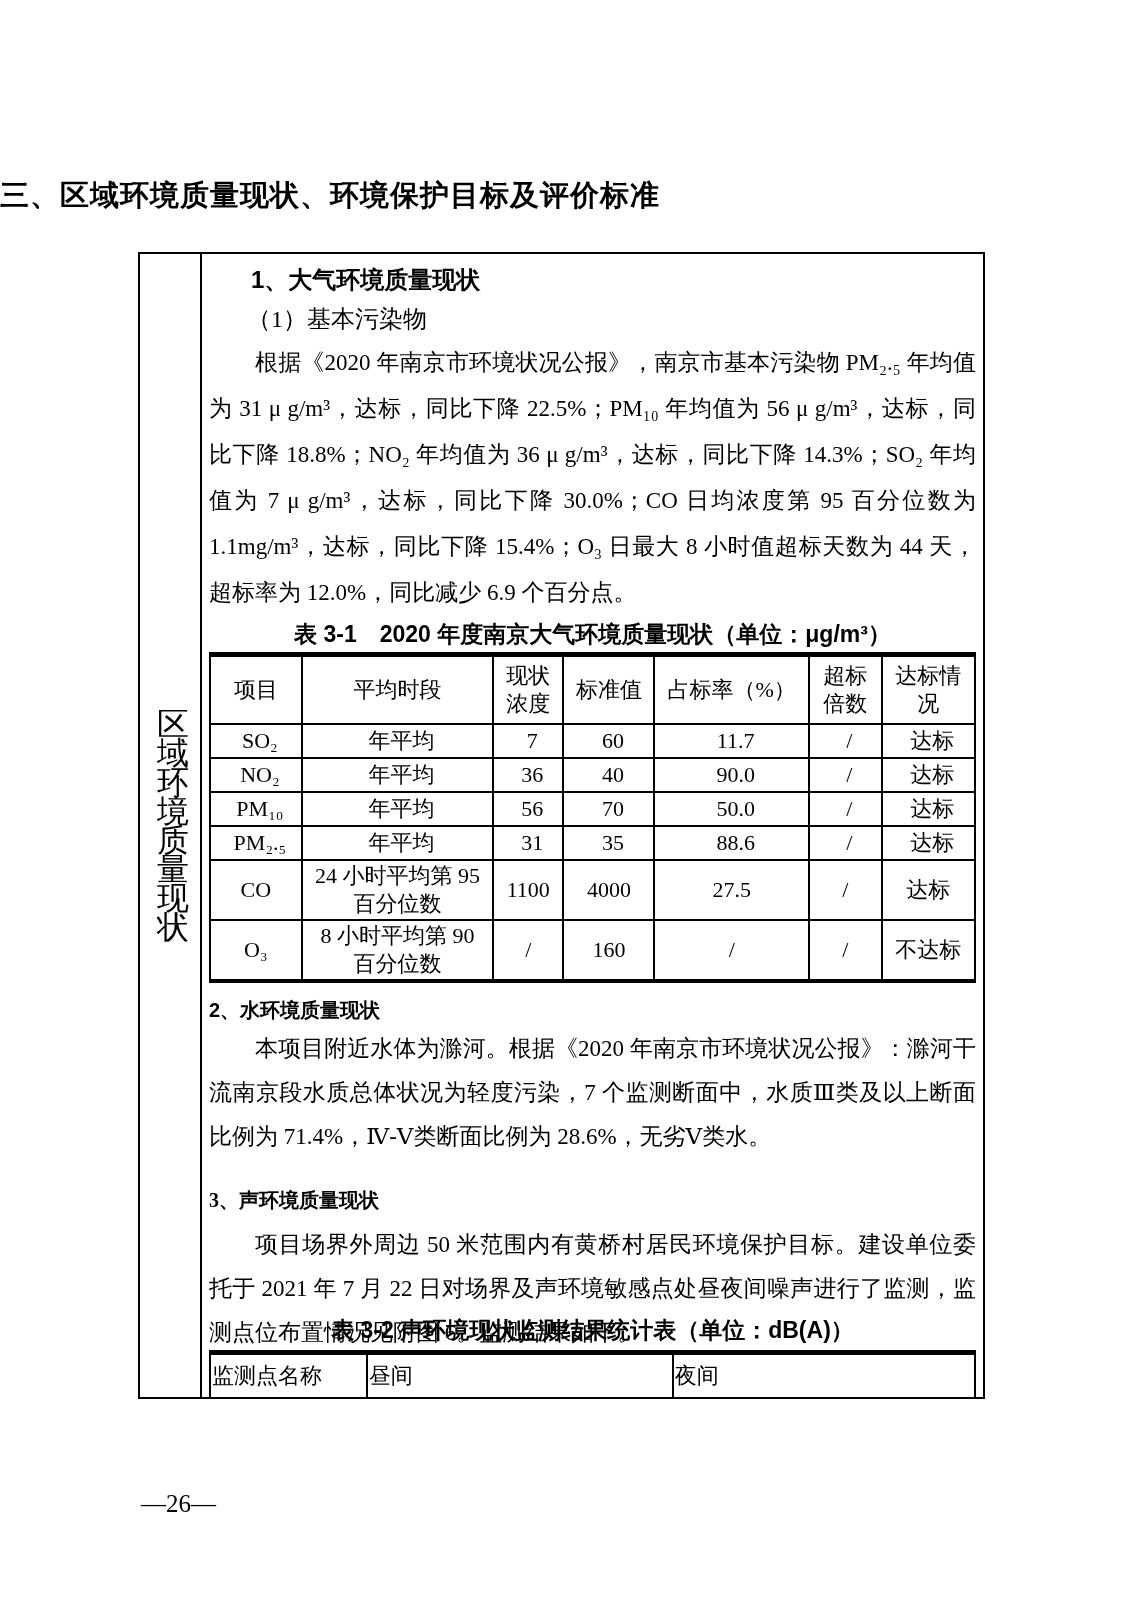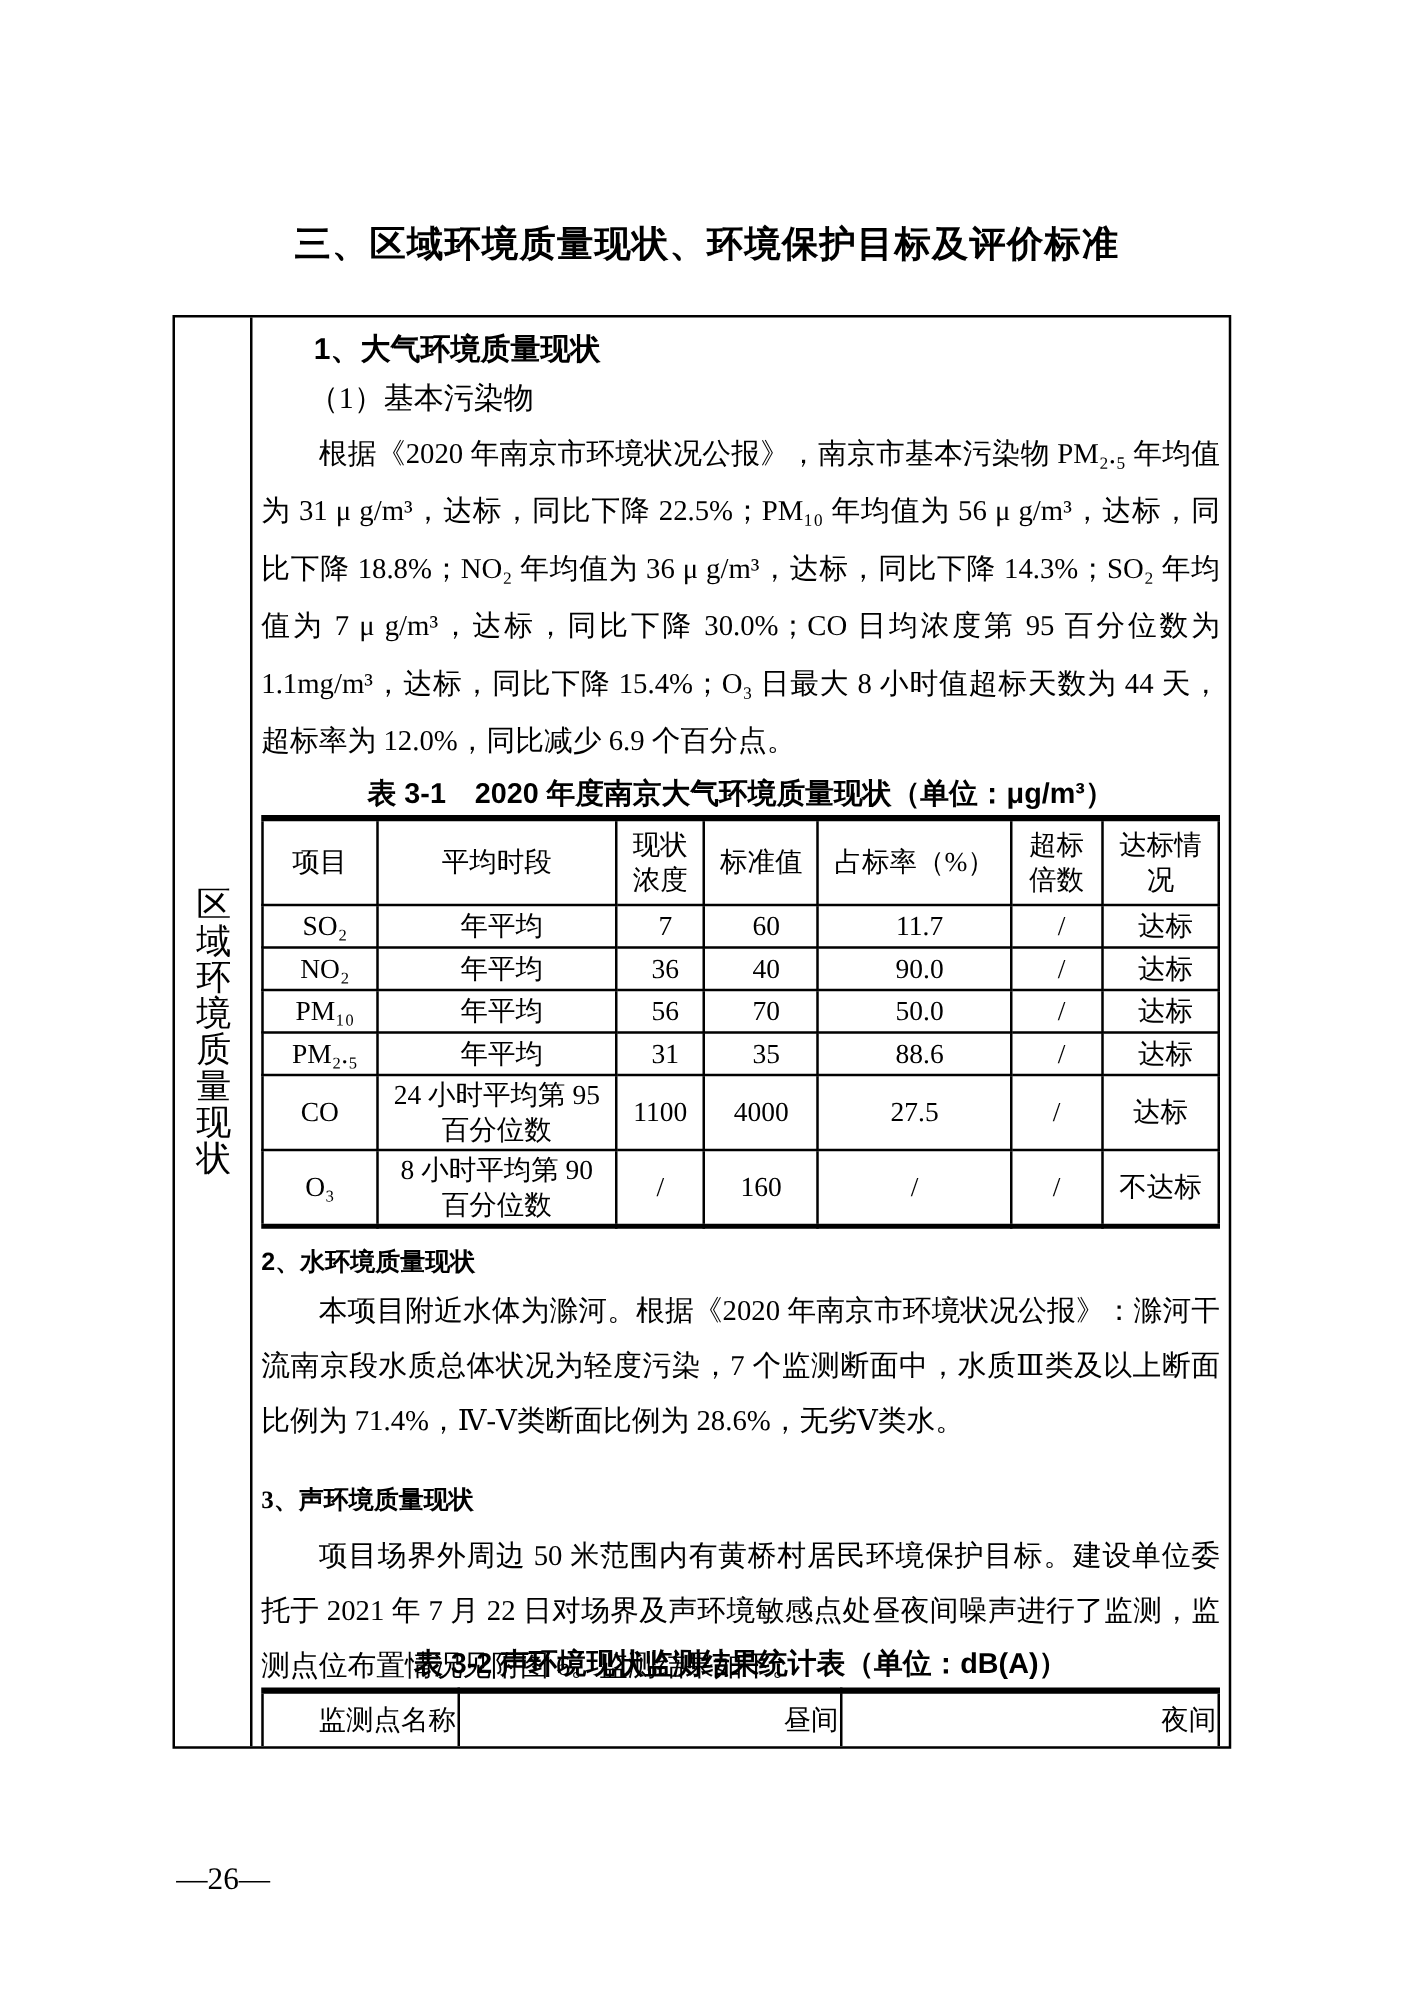--- a/index.html
+++ b/index.html
@@ -2,34 +2,34 @@
 <html><head>
 <meta charset="utf-8">
 <style>
   html,body{margin:0;padding:0;}
   body{
     width:1131px;height:1600px;position:relative;background:#ffffff;color:#000;
     font-family:"Liberation Serif","DejaVu Serif",serif;
     -webkit-font-smoothing:antialiased;
   }
   .page-title{
-    position:absolute;top:176px;left:0;width:100%;text-align:center;
+    position:absolute;top:176px;left:0;width:100%;text-align:left;
     font-family:Liberation Serif, serif;
     font-weight:bold;font-size:29px;letter-spacing:1px;
   }
   .doc-box{
     position:absolute;left:138px;top:252px;width:847px;height:1147px;
     border:2px solid #000;box-sizing:border-box;display:flex;
   }
   .side-cell{
     width:60px;flex:0 0 60px;border-right:2px solid #000;
     display:flex;align-items:center;justify-content:center;
   }
   .side-label{
-    width:26px;font-size:28px;line-height:29px;text-align:center;
+    width:26px;font-size:32px;line-height:29px;text-align:center;
     word-break:break-all;letter-spacing:0;
   }
   .content-cell{flex:1;position:relative;padding:0 7px;box-sizing:border-box;overflow:hidden;}
   .h-air{
     margin:8px 0 0;padding-left:42px;font-weight:bold;font-size:24px;line-height:36px;
     font-family:"Liberation Sans","DejaVu Sans",sans-serif;
   }
   .h-sub{margin:0;padding-left:38px;font-size:24px;line-height:42px;font-weight:normal;}
   .para{margin:0;font-size:23px;text-align:justify;text-indent:2em;}
   .p-air{line-height:46px;}
@@ -60,21 +60,21 @@
   .h-noise{margin-top:24px;font-family:Liberation Serif, serif;}
   .bottom-block{position:absolute;left:7px;right:7px;bottom:0;}
   .bottom-block .tbl-caption{margin:12px 0 4px;}
   table.noise{
     width:100%;border-collapse:collapse;table-layout:fixed;
     border-top:5px solid #000;border-left:2px solid #000;border-right:2px solid #000;
     font-size:22px;
   }
   table.noise td{
     border:2px solid #000;border-bottom:none;height:40px;
-    text-align:right;vertical-align:middle;line-height:28px;
+    text-align:left;vertical-align:middle;line-height:28px;
   }
   .footer-num{position:absolute;left:141px;top:1490px;font-size:25px;}
 </style>
 </head>
 <body>
 
 <div class="page-title">三、区域环境质量现状、环境保护目标及评价标准</div>
 
 <div class="doc-box">
   <div class="side-cell">

